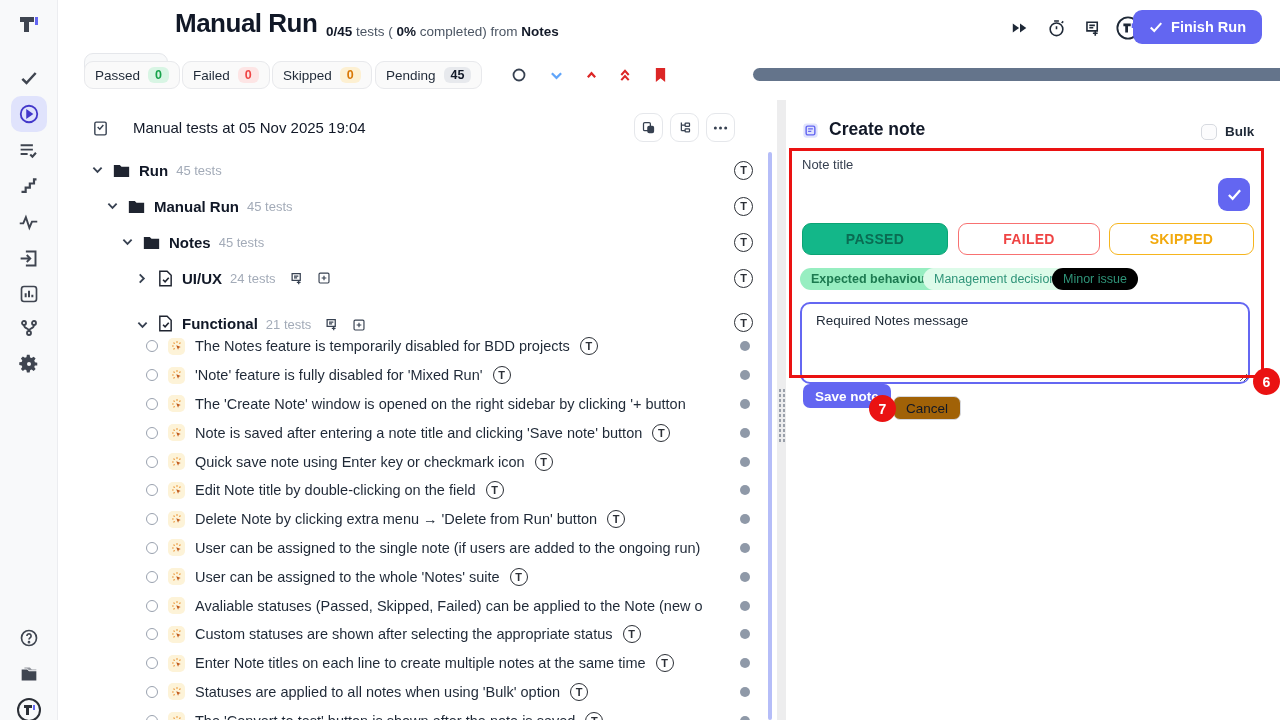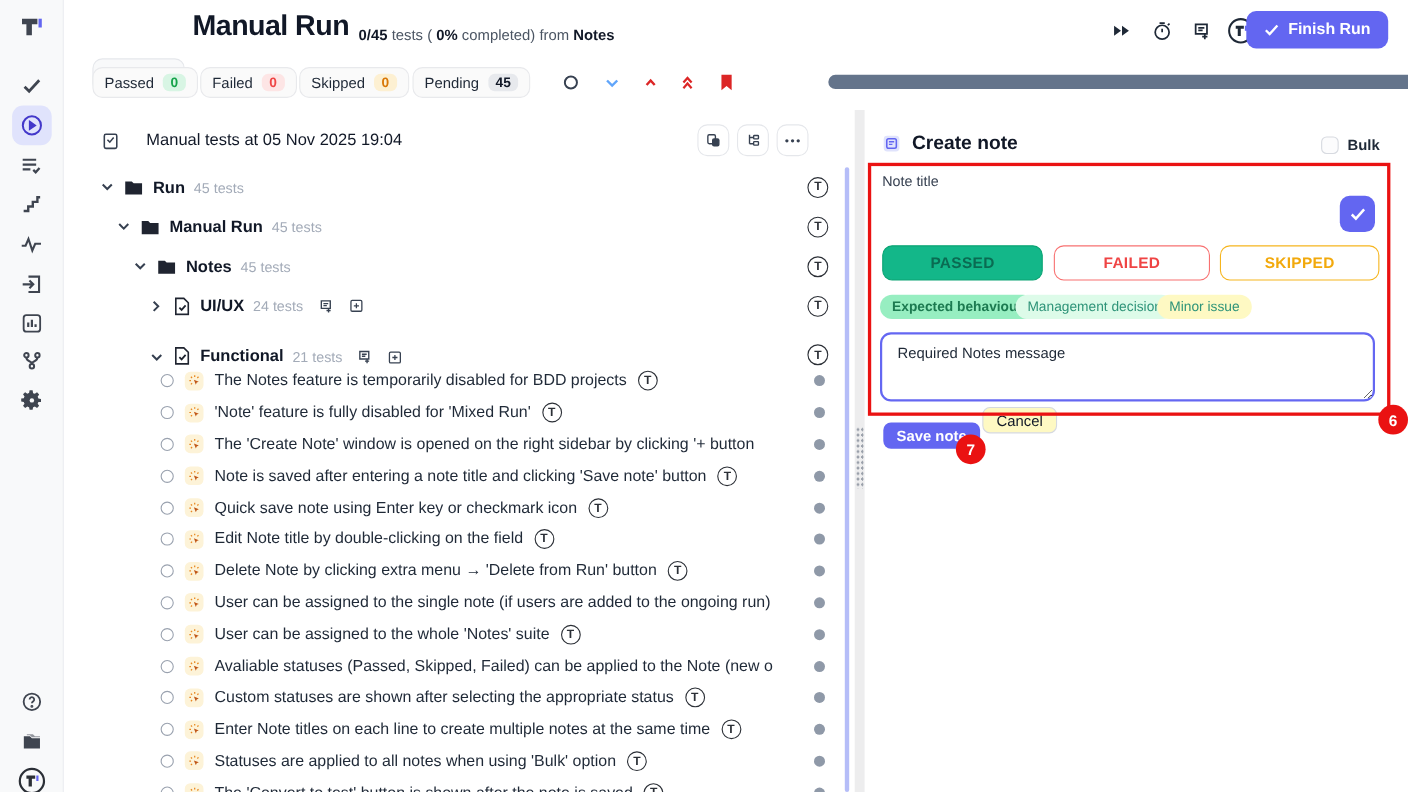--- a/index.html
+++ b/index.html
@@ -74,26 +74,26 @@
   #nt-check { position:absolute; left:432px; top:78px; width:32px; height:33px; background:#6366f1; border:none; border-radius:9px; color:#fff; display:flex; align-items:center; justify-content:center; cursor:pointer; }
 
   .status-btn { position:absolute; top:123px; height:32px; border-radius:9px; font-size:14px; font-weight:700; display:flex; align-items:center; justify-content:center; cursor:pointer; letter-spacing:0.3px; font-family:"Liberation Sans",sans-serif; }
   #st-passed { left:16px; width:146px; background:#13b789; border:1.5px solid #0ca474; color:#0a6b52; }
   #st-failed { left:172px; width:142px; background:#fff; border:1.5px solid #f87171; color:#ef4444; }
   #st-skipped { left:323px; width:145px; background:#fff; border:1.5px solid #f6b51e; color:#f2a90c; }
 
   .tag { position:absolute; top:168px; height:22px; border-radius:11px; font-size:12.5px; display:flex; align-items:center; padding:0 11px; cursor:pointer; }
   #tag-0 { left:14px; background:#97eec1; color:#1c7a50; font-weight:600; }
   #tag-1 { left:137px; background:#ddfbe9; color:#2f9479; }
-  #tag-2 { left:266px; background:#fef9c3; color:#2f9479; }
-
-  #nt-msg { position:absolute; left:14px; top:202px; width:450px; height:63px; border:2px solid #6467f2; border-radius:10px; padding:9px 14px; font-size:13.5px; color:#1f2937; font-family:"Liberation Sans",sans-serif; resize:both; outline:none; }
+  #tag-2 { left:266px; background:#000000; color:#2f9479; }
+
+  #nt-msg { position:absolute; left:14px; top:202px; width:450px; height:82px; border:2px solid #6467f2; border-radius:10px; padding:9px 14px; font-size:13.5px; color:#1f2937; font-family:"Liberation Sans",sans-serif; resize:both; outline:none; }
 
   #save-btn { position:absolute; left:17px; top:284px; height:24px; padding:0 12px; background:#6366f1; border:none; border-radius:7px; color:#fff; font-size:13.5px; font-weight:600; cursor:pointer; }
-  #cancel-btn { position:absolute; left:107px; top:270px; height:24px; padding:0 12px; background:#fef9c3; border:1px solid #d6d9e0; border-radius:7px; color:#111827; font-size:13.5px; cursor:pointer; }
+  #cancel-btn { position:absolute; left:107px; top:296px; height:24px; padding:0 12px; background:#a16207; border:1px solid #d6d9e0; border-radius:7px; color:#111827; font-size:13.5px; cursor:pointer; }
 </style>
 </head>
 <body>
 
 <div id="sidebar">
   <div class="side-ic" style="top:8px">
     <svg width="26" height="26" viewBox="0 0 26 26">
         <path d="M4 6h14v5h-5v10h-5V11H4z" fill="#3f4550"></path>
         <rect x="19" y="6" width="3" height="8" fill="#6366f1"></rect>
       </svg>

